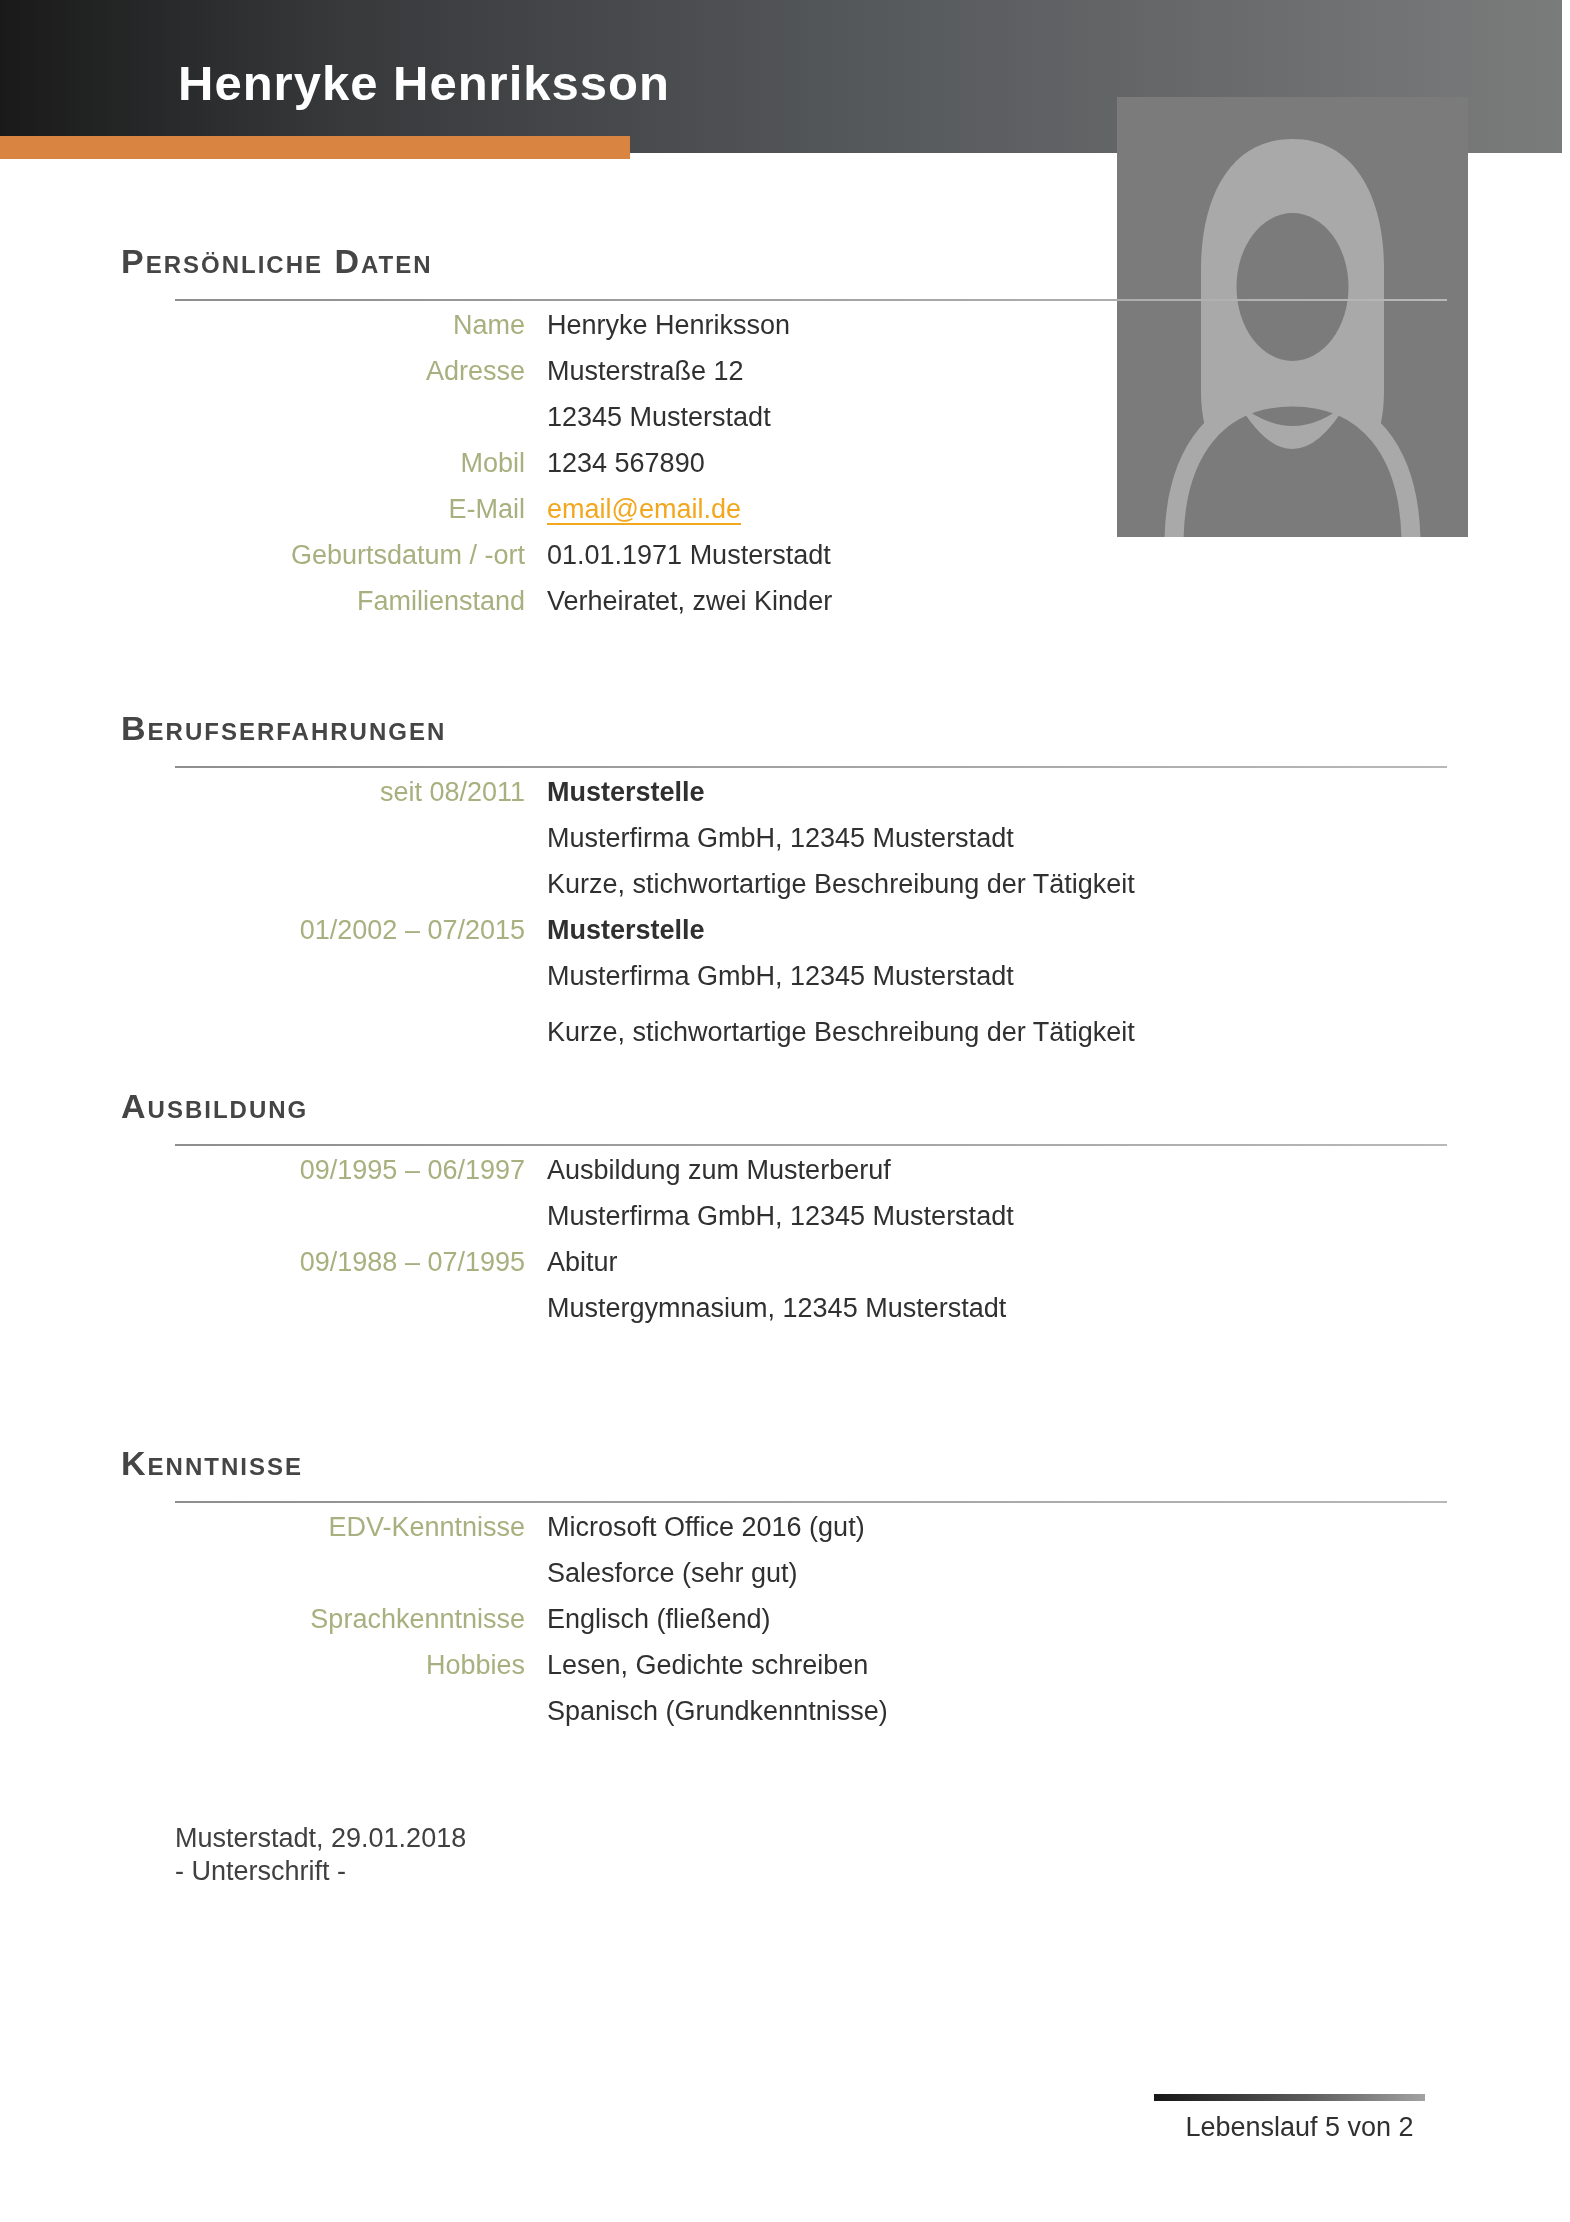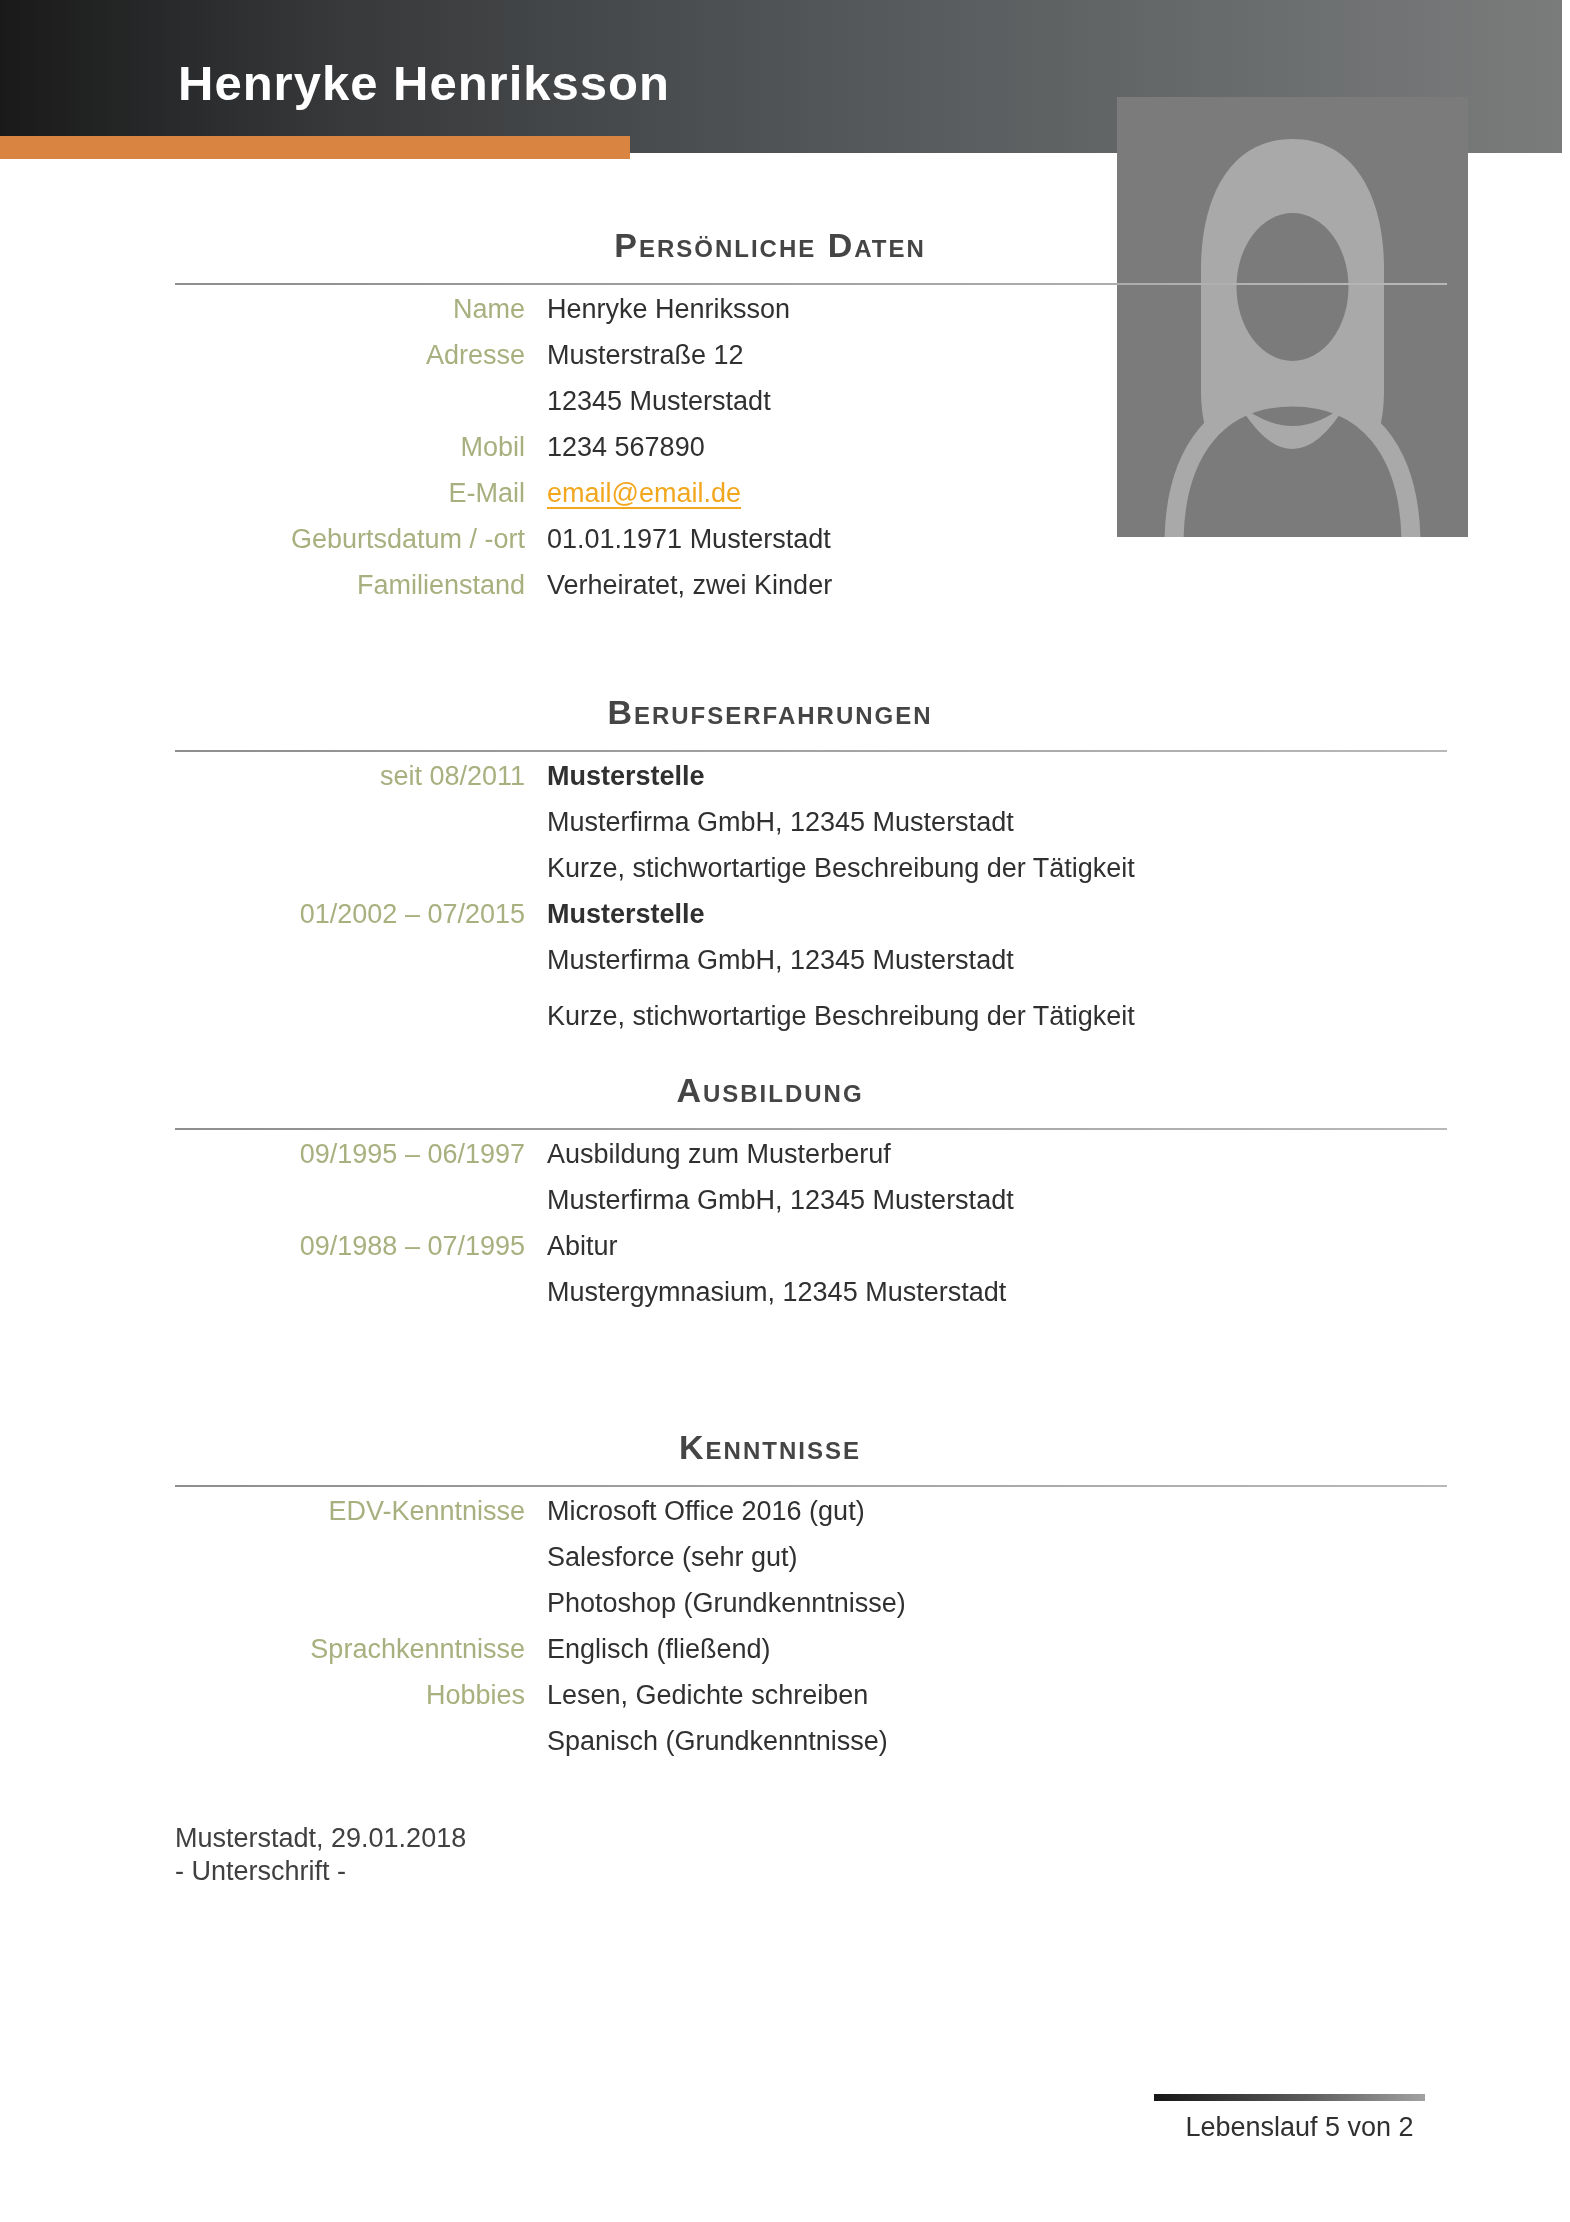--- a/index.html
+++ b/index.html
@@ -33,22 +33,22 @@
   .photo{
     position:absolute;left:1117px;top:97px;width:351px;height:440px;margin:0;
     background:var(--photo-bg);
   }
   .photo svg{display:block;width:100%;height:100%;}
   
   main{position:absolute;left:120px;top:0;width:1330px;}
   section{position:absolute;left:0;width:1330px;}
   .sec-0{top:227px}.sec-1{top:694px}.sec-2{top:1072px}.sec-3{top:1429px}
   .sec-title{
-    margin:0;font-size:34px;line-height:36px;font-weight:bold;
-    font-variant:small-caps;letter-spacing:2px;text-align:center;
+    margin:16px;font-size:34px;line-height:36px;font-weight:bold;
+    font-variant:small-caps;letter-spacing:2px;
     color:var(--heading-gray);transform:translateX(-15px);
   }
   .rule{
     height:2px;margin:20px 0 0 55px;width:1272px;
     background:linear-gradient(90deg,#8e8e8e,#b8b8b8);
   }
   .rows{margin-top:10px;}
   .row{display:flex;font-size:27px;line-height:28px;margin-bottom:18px;}
   .row.gap{margin-top:28px;}
   .label{flex:0 0 405px;text-align:right;color:var(--label-olive);}
@@ -201,24 +201,20 @@
     <div class="row">
       <div class="label">EDV-Kenntnisse</div>
       <div class="value"><span>Microsoft Office 2016 (gut)</span></div>
     </div>
 
     <div class="row">
       <div class="label"></div>
       <div class="value"><span>Salesforce (sehr gut)</span></div>
     </div>
 
-    <div class="row">
-      <div class="label"></div>
-      <div class="value"><span>Photoshop (Grundkenntnisse)</span></div>
-    </div>
 
     <div class="row">
       <div class="label">Sprachkenntnisse</div>
       <div class="value"><span>Englisch (fließend)</span></div>
     </div>
 
     <div class="row">
       <div class="label">Hobbies</div>
       <div class="value"><span>Lesen, Gedichte schreiben</span></div>
     </div>

